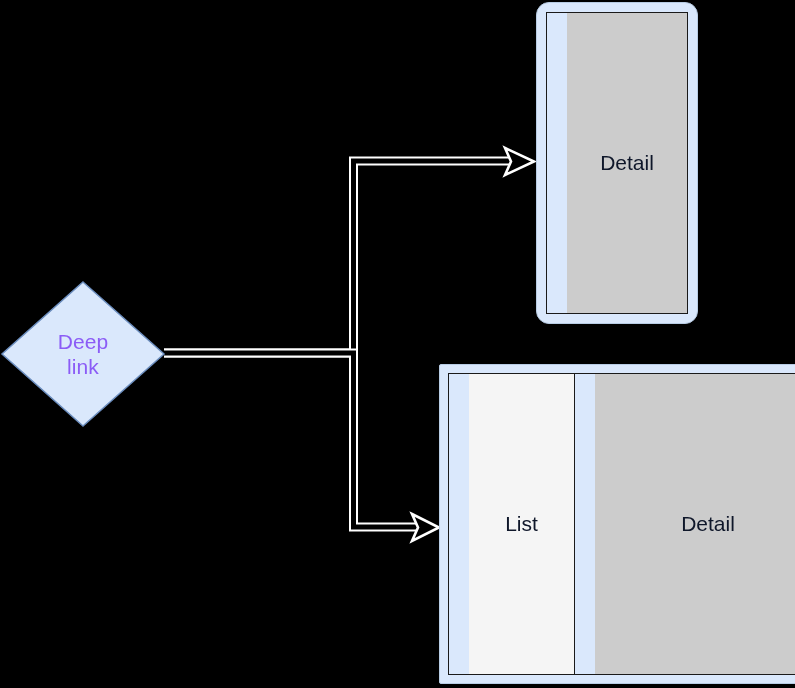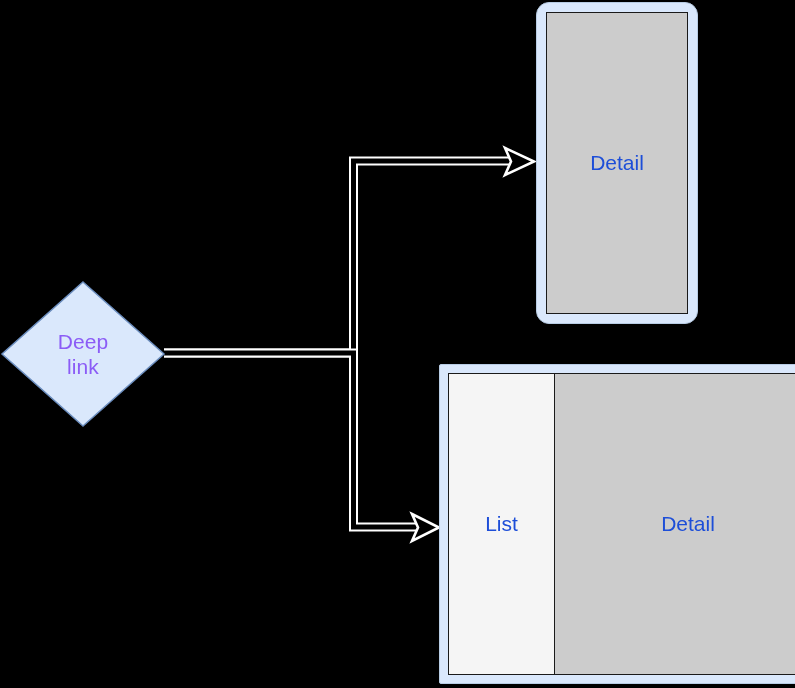--- a/index.html
+++ b/index.html
@@ -83,23 +83,24 @@
     box-sizing: border-box;
     border: 1px solid #1a1a1a;
     display: flex;
     overflow: hidden;
   }
   .pane {
     display: flex;
     align-items: center;
     justify-content: center;
     box-sizing: border-box;
-    color: #1d4ed8;
+    color: #0f172a;
     font-size: 21px;
     line-height: 24px;
+    margin-left: 20px;
   }
   .pane-detail {
     background: #CCCCCC;
     flex: 1 1 auto;
     height: 100%;
   }
   .pane-list {
     background: #F5F5F5;
     width: 106px;
     flex: 0 0 106px;

